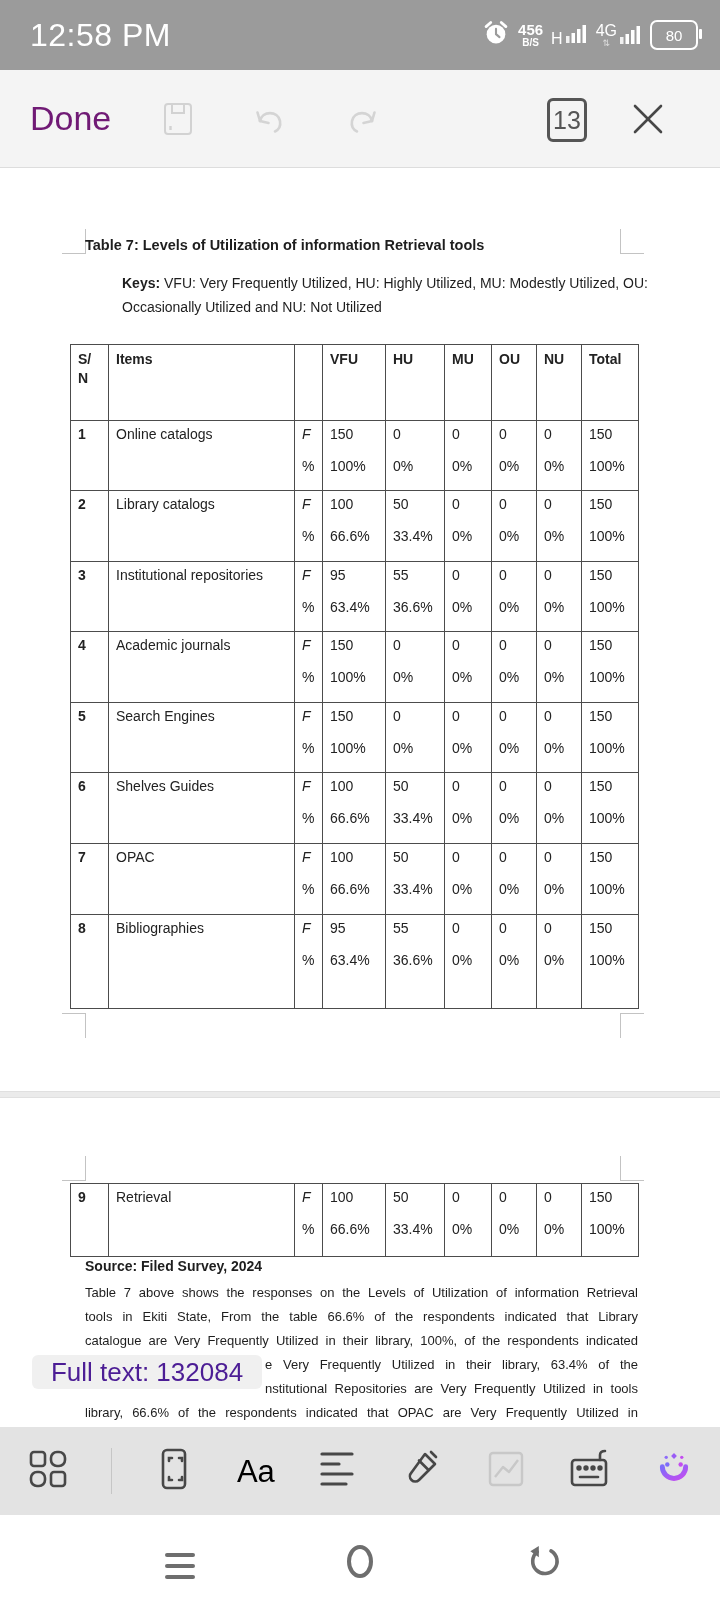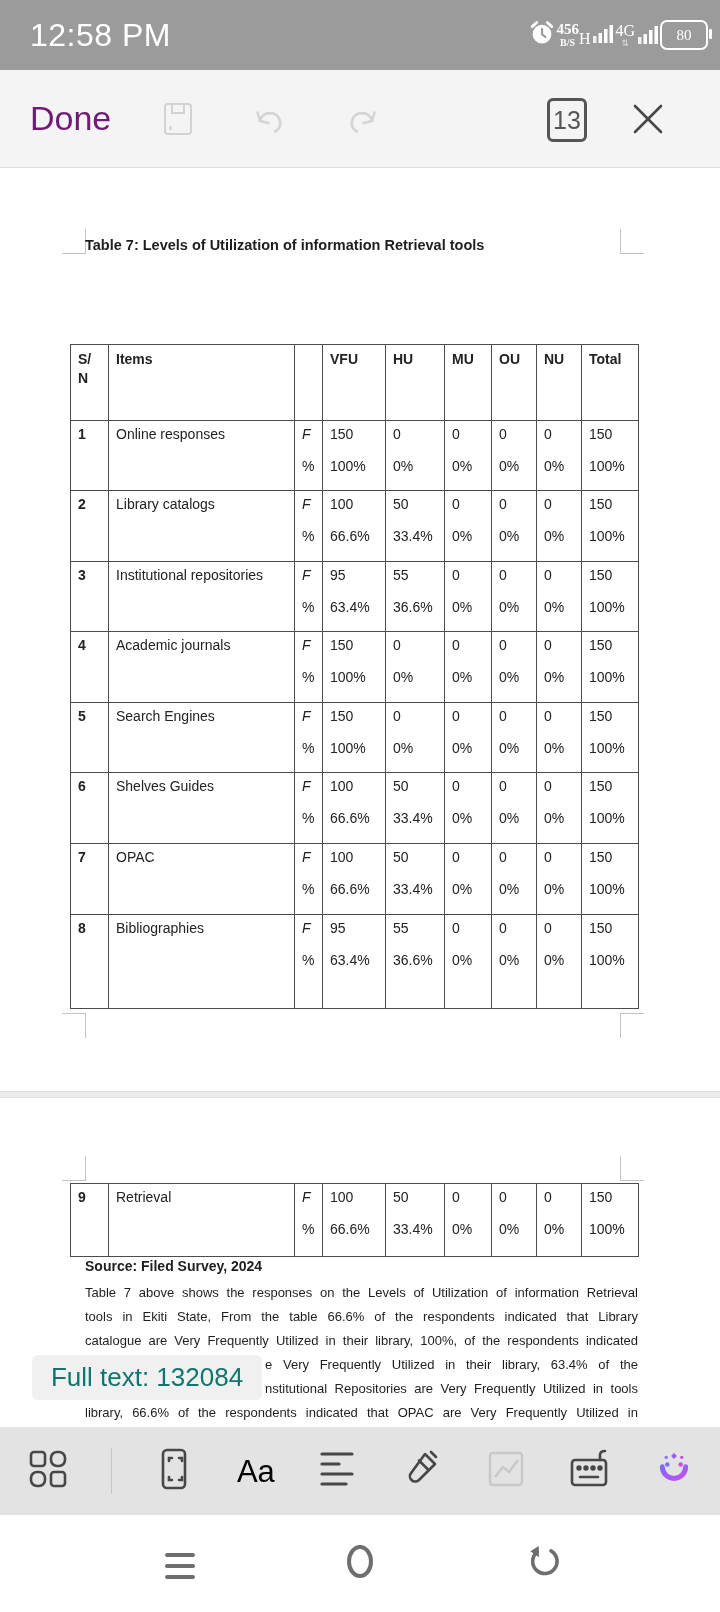--- a/index.html
+++ b/index.html
@@ -3,21 +3,21 @@
 <meta charset="utf-8">
 <style>
   html,body{margin:0;padding:0;}
   body{width:720px;height:1612px;position:relative;overflow:hidden;background:#fff;
        font-family:"Liberation Sans",sans-serif;-webkit-font-smoothing:antialiased;}
 
   
   .status-bar{position:absolute;top:0;left:0;width:720px;height:70px;background:#9b9b9b;
               display:flex;align-items:center;color:#fff;}
   .sb-time{font-size:32px;margin-left:30px;letter-spacing:.5px;}
-  .sb-right{margin-left:auto;display:flex;align-items:center;gap:0;padding-right:12px;font-family:Liberation Serif, serif;}
+  .sb-right{margin-left:auto;display:flex;align-items:center;gap:8px;padding-right:22px;}
   .sb-speed{display:flex;flex-direction:column;align-items:center;line-height:1.05;}
   .sb-speed .num{font-size:15px;font-weight:700;}
   .sb-speed .unit{font-size:10px;font-weight:700;}
   .sim{display:flex;align-items:flex-end;gap:3px;}
   .sim .lab{font-size:16px;line-height:1;display:flex;flex-direction:column;align-items:center;}
   .sim .arr{font-size:9px;opacity:.65;line-height:1;}
   .battery{position:relative;width:44px;height:26px;border:2px solid #fff;border-radius:7px;
            display:flex;align-items:center;justify-content:center;font-size:15px;}
   .battery::after{content:"";position:absolute;right:-6px;top:7px;width:3px;height:10px;background:#fff;border-radius:1px;}
 
@@ -48,23 +48,23 @@
   .dtable .v2{margin-top:16px;}
   .dtable .fl{font-style:italic;}
   #t1{top:176px;}
   #t2{top:1015px;}
   .src-note{position:absolute;top:1090px;left:85px;font-size:14px;font-weight:700;white-space:nowrap;}
   .paragraph{position:absolute;top:1113px;left:85px;width:553px;font-size:13px;line-height:24px;}
   .pline{height:24px;text-align:justify;text-align-last:justify;white-space:nowrap;overflow:hidden;}
   .pline.cut{padding-left:180px;width:373px;}
   .separator{position:absolute;top:923px;left:0;width:720px;height:7px;background:#ebebeb;
              border-top:1px solid #e0e0e0;border-bottom:1px solid #e0e0e0;box-sizing:border-box;}
-  .toast{position:absolute;top:1187px;left:32px;width:230px;height:45px;background:rgba(240,240,240,.97);
+  .toast{position:absolute;top:1187px;left:32px;width:230px;height:34px;background:rgba(240,240,240,.97);
          border-radius:6px;display:flex;align-items:center;justify-content:center;
-         font-size:26px;color:#0f766e;z-index:5;white-space:nowrap;}
+         font-size:26px;color:#4c1d95;z-index:5;white-space:nowrap;}
 
   
   .bottom-toolbar{position:absolute;top:1427px;left:0;width:720px;height:88px;background:#e3e3e3;
                   display:flex;align-items:center;justify-content:space-between;
                   padding:0 26px;box-sizing:border-box;}
   .bt-div{width:1px;height:46px;background:#c6c6c6;}
   .bt-aa{font-size:31px;color:#000000;font-weight:500;line-height:1;}
   
   .nav-bar{position:absolute;top:1515px;left:0;width:720px;height:97px;background:#fff;}
   .nav-menu{position:absolute;left:165px;top:38px;display:flex;flex-direction:column;gap:7px;}
@@ -159,20 +159,24 @@
     </svg>
   </div>
 </div>
 
 <div class="doc">
   <div class="cm c-tl" style="top:61px;left:62px"></div>
   <div class="cm c-tr" style="top:61px;left:620px"></div>
 
   <div class="doc-title">Table 7: Levels of Utilization of information Retrieval tools</div>
 
+  <div class="keys">
+    <div class="kline"><b>Keys:</b> <span>VFU: Very Frequently Utilized, HU: Highly Utilized, MU: Modestly Utilized, OU:</span></div>
+    <div class="kline">Occasionally Utilized and NU: Not Utilized</div>
+  </div>
 
   <table class="dtable" id="t1">
       <colgroup>
         <col style="width: 38px;">
         <col style="width: 186px;">
         <col style="width: 28px;">
         <col style="width: 63px;">
         <col style="width: 59px;">
         <col style="width: 47px;">
         <col style="width: 45px;">
@@ -189,21 +193,21 @@
           <th>HU</th>
           <th>MU</th>
           <th>OU</th>
           <th>NU</th>
           <th>Total</th>
         </tr>
       </thead>
       <tbody>
         <tr style="height: 70px;">
           <td class="sn">1</td>
-          <td class="item">Online responses</td>
+          <td class="item">Online catalogs</td>
           <td class="lbl">
             <div class="v1 fl">F</div>
             <div class="v2">%</div>
           </td>
           <td>
             <div class="v1">150</div>
             <div class="v2">100%</div>
           </td>
           <td>
             <div class="v1">0</div>

